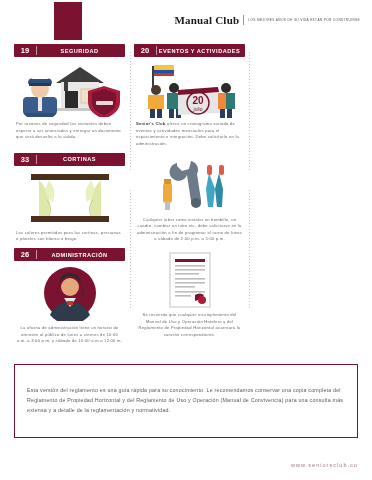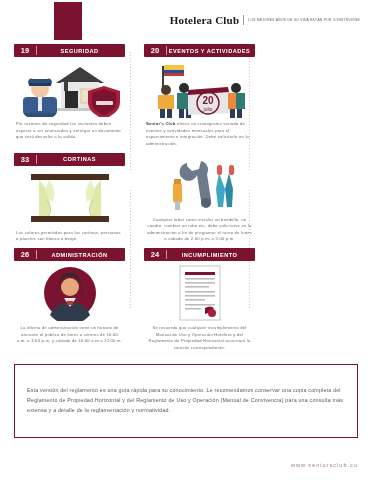--- a/index.html
+++ b/index.html
@@ -32,21 +32,21 @@
   .brand-divider { width:1px; height:10px; background:#999; }
   .brand-tag {
     font-size:3.2px; color:#555; letter-spacing:.35px;
     white-space:nowrap; text-transform:uppercase;
   }
 
   
   .grid {
     position:absolute; left:14px; top:44px;
     width:344px;
-    display:flex; flex-wrap:wrap; gap:5px 19px;
+    display:flex; flex-wrap:wrap; gap:5px 9px;
   }
   .card { width:111px; }
 
   .card-head {
     height:13px; background:#7b1230; color:#fff;
     display:flex; align-items:center;
     border-radius:1px;
   }
   .card-num {
     width:22px; text-align:center;
@@ -105,21 +105,21 @@
   svg { display:block; }
 </style>
 </head>
 <body>
 
 <div class="page">
 
   <div class="header">
     <div class="logo-block"></div>
     <div class="brand-wrap">
-      <span class="brand-name">Hotelera Club</span>
+      <span class="brand-name">Manual Club</span>
       <span class="brand-divider"></span>
       <span class="brand-tag">LOS MEJORES AÑOS DE SU VIDA ESTÁN POR CONSTRUIRSE</span>
     </div>
   </div>
 
   <div class="dots d1"></div>
   <div class="dots d2"></div>
   <div class="dots d1 r2"></div>
   <div class="dots d2 r2"></div>
 
@@ -255,25 +255,20 @@
           <path d="M19 22 a11 11 0 0 1 22 0 q0 -14 -11 -14 q-11 0 -11 14 z" fill="#2b2b2b"></path>
           <path d="M19 20 q-3 10 0 16 q-4 -8 0 -16 z" fill="#2b2b2b"></path>
           <path d="M41 20 q3 10 0 16 q4 -8 0 -16 z" fill="#2b2b2b"></path>
           <rect x="27" y="36" width="6" height="4" fill="#c0392b"></rect>
         </svg>
       </div>
       <div class="card-body centered">La oficina de administración tiene un horario de atención al público de lunes a viernes de 10:00 a.m. a 3:00 p.m. y sábado de 10:00 a.m a 12:00 m.</div>
     </div>
 
     <div class="card">
-      <div class="card-head">
-        <span class="card-num">24</span>
-        <span class="card-sep"></span>
-        <span class="card-title">INCUMPLIMIENTO</span>
-      </div>
       <div class="card-art">
         <svg width="56" height="58" viewBox="0 0 56 58">
           <rect x="8" y="2" width="40" height="54" fill="#ffffff" stroke="#c4c4c4" stroke-width="1"></rect>
           <rect x="13" y="8" width="30" height="3" fill="#7b1230"></rect>
           <rect x="13" y="14" width="30" height="1.6" fill="#bdbdbd"></rect>
           <rect x="13" y="18" width="30" height="1.6" fill="#bdbdbd"></rect>
           <rect x="13" y="22" width="24" height="1.6" fill="#bdbdbd"></rect>
           <rect x="13" y="27" width="30" height="1.6" fill="#bdbdbd"></rect>
           <rect x="13" y="31" width="30" height="1.6" fill="#bdbdbd"></rect>
           <rect x="13" y="35" width="20" height="1.6" fill="#bdbdbd"></rect>

